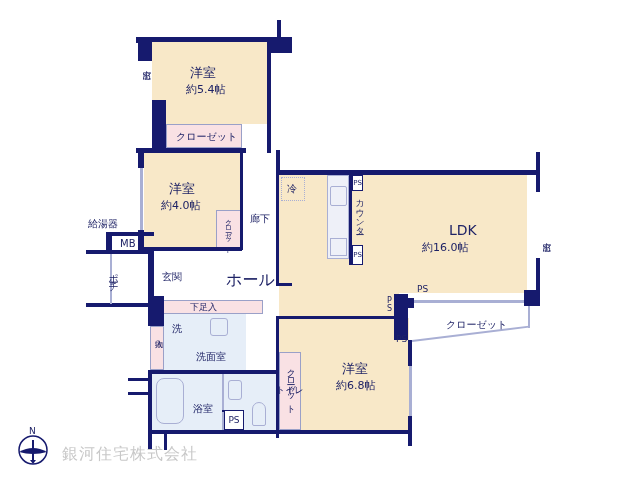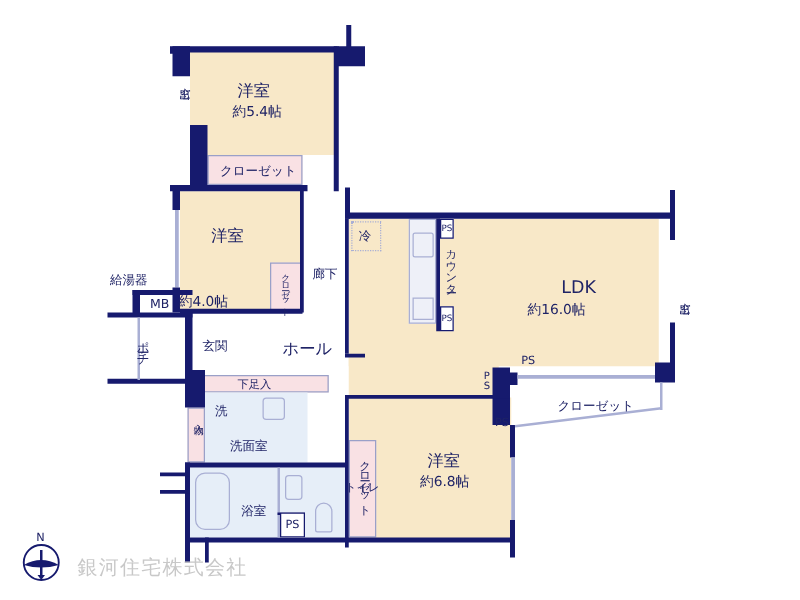--- a/index.html
+++ b/index.html
@@ -97,28 +97,28 @@
   <div class="wall" style="left:164px;top:430px;width:3px;height:20px;"></div>
   <div class="thinline" style="left:222px;top:374px;width:2px;height:56px;"></div>
   <div class="wall" style="left:222px;top:410px;width:22px;height:2px;"></div>
 
   <div class="lbl lbl-big" style="left:190px;top:64px;">洋室</div>
   <div class="lbl" style="left:186px;top:82px;">約5.4帖</div>
   <div class="lbl" style="left:176px;top:130px;font-size:10px;">クローゼット</div>
   <div class="lbl vtext" style="left:140px;top:64px;font-size:9px;">出窓</div>
 
   <div class="lbl lbl-big" style="left:169px;top:180px;">洋室</div>
-  <div class="lbl" style="left:143px;top:198px;margin-top:36px;">約4.0帖</div>
+  <div class="lbl" style="left:161px;top:198px;">約4.0帖</div>
   <div class="lbl vtext" style="left:223px;top:214px;font-size:7px;">クローゼット</div>
 
   <div class="lbl" style="left:88px;top:217px;font-size:10px;">給湯器</div>
   <div class="lbl" style="left:120px;top:238px;font-size:10px;">MB</div>
   <div class="lbl vtext" style="left:106px;top:266px;font-size:10px;">ポーチ</div>
   <div class="lbl" style="left:162px;top:270px;font-size:10px;">玄関</div>
-  <div class="lbl" style="left:226px;top:270px;font-size:13px;">ホール</div>
+  <div class="lbl" style="left:226px;top:270px;font-size:16px;">ホール</div>
   <div class="lbl" style="left:250px;top:212px;font-size:10px;">廊下</div>
 
   <div class="lbl" style="left:287px;top:182px;font-size:10px;">冷</div>
   <div class="ps-box" style="left:352px;top:175px;width:11px;height:16px;font-size:7px;">PS</div>
   <div class="lbl vtext" style="left:353px;top:193px;font-size:9px;">カウンター</div>
   <div class="ps-box" style="left:352px;top:245px;width:11px;height:20px;font-size:7px;">PS</div>
 
   <div class="lbl lbl-big" style="left:449px;top:222px;font-size:14px;">LDK</div>
   <div class="lbl" style="left:422px;top:240px;">約16.0帖</div>
   <div class="lbl vtext" style="left:540px;top:236px;font-size:9px;">出窓</div>
@@ -129,21 +129,21 @@
   <div class="lbl" style="left:446px;top:318px;font-size:10px;">クローゼット</div>
 
   <div class="lbl lbl-big" style="left:342px;top:360px;">洋室</div>
   <div class="lbl" style="left:336px;top:378px;">約6.8帖</div>
   <div class="lbl vtext" style="left:284px;top:362px;font-size:9px;">クローゼット</div>
 
   <div class="lbl" style="left:190px;top:301px;font-size:9px;">下足入</div>
   <div class="lbl" style="left:172px;top:322px;font-size:10px;">洗</div>
   <div class="abs" style="left:210px;top:318px;width:16px;height:16px;border:1px solid #a9afd4;border-radius:3px;"></div>
   <div class="lbl vtext" style="left:152px;top:334px;font-size:8px;">物入</div>
-  <div class="lbl" style="left:184px;top:350px;font-size:10px;font-family:Liberation Serif, serif;">洗面室</div>
+  <div class="lbl" style="left:196px;top:350px;font-size:10px;font-family:Liberation Serif, serif;">洗面室</div>
 
   <div class="abs" style="left:156px;top:378px;width:28px;height:46px;border:1.5px solid #a9afd4;border-radius:8px;box-sizing:border-box;"></div>
   <div class="lbl" style="left:193px;top:402px;font-size:10px;">浴室</div>
   <div class="ps-box" style="left:224px;top:410px;width:20px;height:20px;">PS</div>
   <div class="abs" style="left:228px;top:380px;width:12px;height:18px;border:1px solid #a9afd4;border-radius:3px;"></div>
   <div class="lbl" style="left:248px;top:384px;font-size:9px;margin-left:28px;">トイレ</div>
   <div class="abs" style="left:252px;top:402px;width:14px;height:24px;border:1px solid #a9afd4;border-radius:7px 7px 2px 2px;box-sizing:border-box;"></div>
 
   <div class="abs" style="left:16px;top:432px;width:34px;height:34px;">
     <svg width="34" height="34" viewBox="0 0 34 34">

